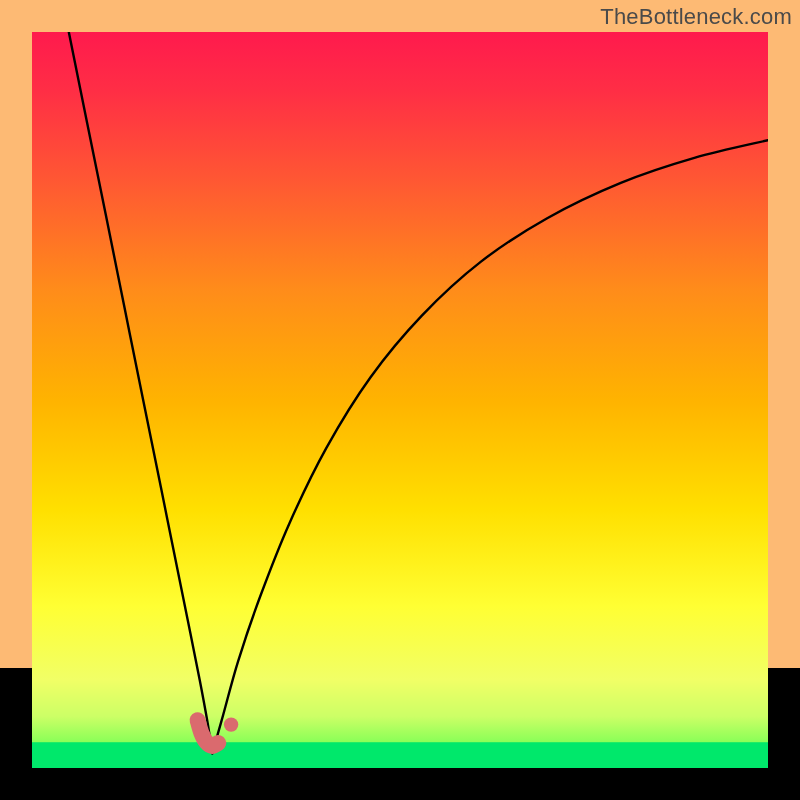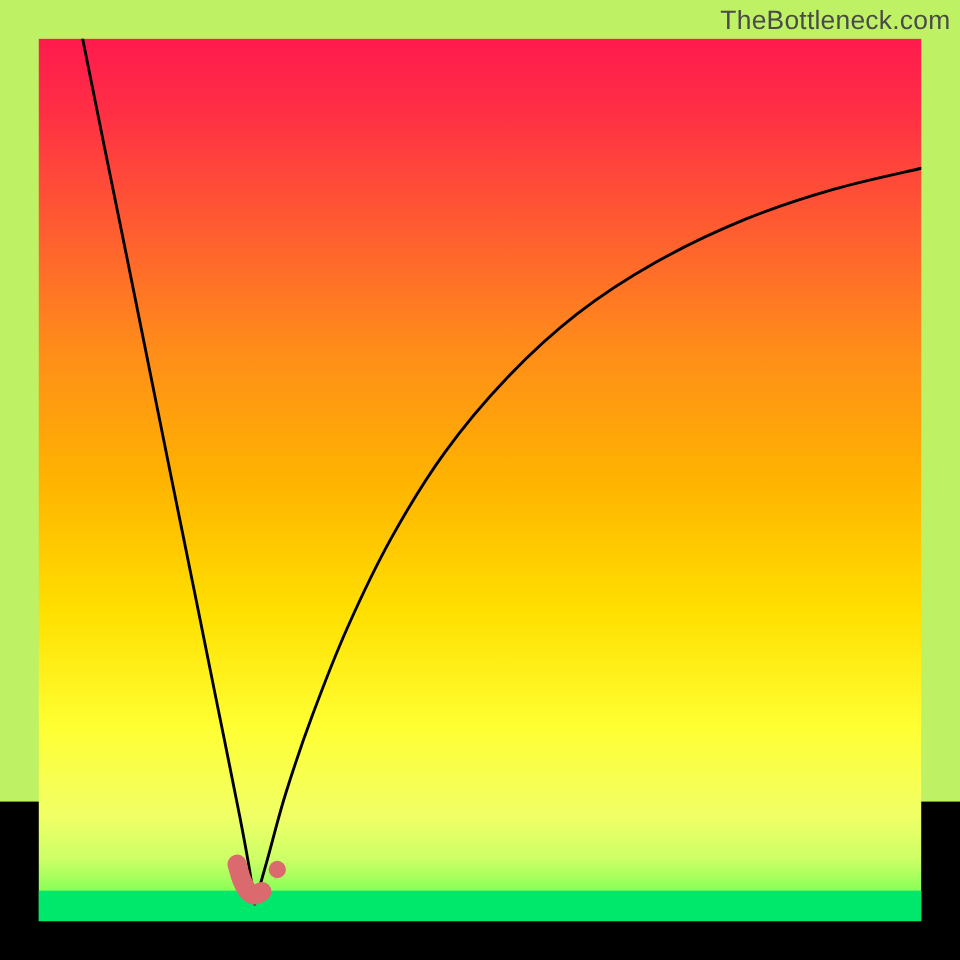--- a/index.html
+++ b/index.html
@@ -8,21 +8,21 @@
     width: 800px;
     height: 800px;
     overflow: hidden;
     background: #000;
     font-family: Arial, Helvetica, sans-serif;
   }
   .frame {
     position: absolute;
     left: 0; top: 0;
     width: 800px; height: 668px;
-    background: #bef264;
+    background: #fdba74;
     text-align: right;
   }
   .plot {
     position: absolute;
     left: 32px;
     top: 32px;
     width: 736px;
     height: 736px;
     overflow: hidden;
   }

